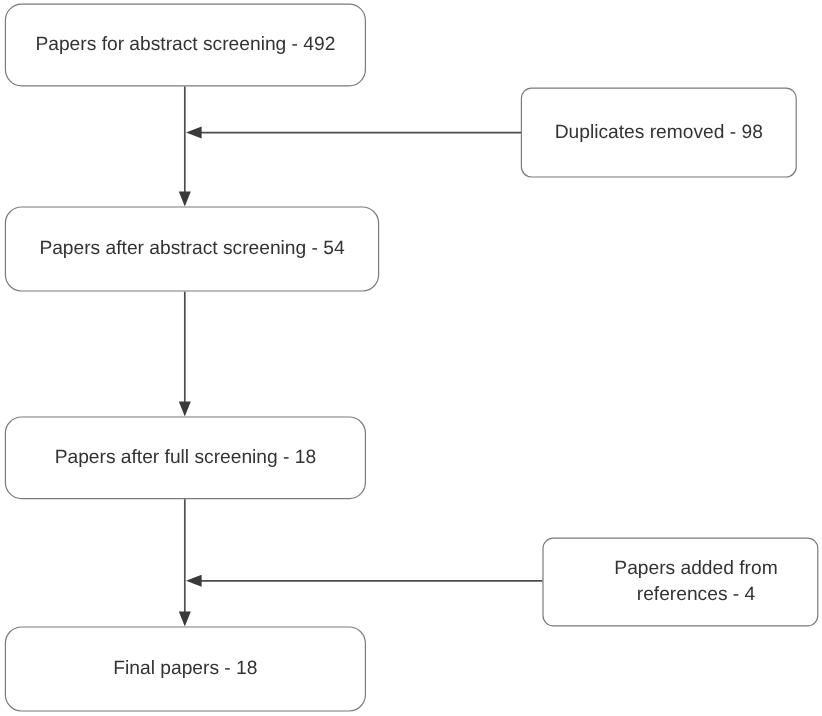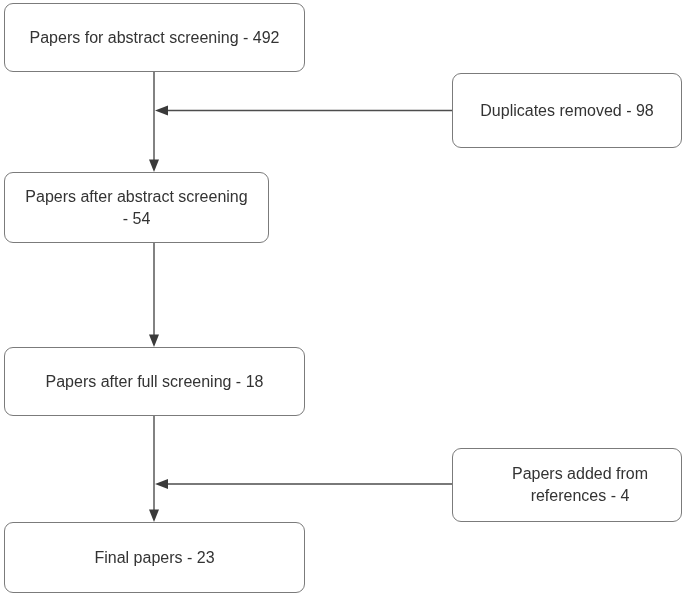--- a/index.html
+++ b/index.html
@@ -40,21 +40,21 @@
     border: 1px solid var(--node-border, #7b7b7b);
     border-radius: 9px;
     display: flex;
     align-items: center;
     justify-content: center;
     text-align: center;
     color: var(--text, #333333);
     font-size: 16px;
     line-height: 22px;
   }
-  .node.left-col  { padding: 0 20px; }
+  .node.left-col  { padding: 0 20px; border-radius: 14px; }
   .node.right-col { padding: 0 14px; }
 </style>
 </head>
 <body>
 
 <div class="canvas">
 
   <svg class="connectors" viewBox="0 0 685 597" aria-hidden="true">
 
     <g>
@@ -80,33 +80,33 @@
     <g>
       <line x1="452" y1="484" x2="167" y2="484"></line>
       <polygon points="155,484 168,479 168,489"></polygon>
     </g>
   </svg>
 
   <div class="node left-col" style="left:4px; top:3px; width:301px; height:69px;">
     <span>Papers for abstract screening - 492</span>
   </div>
 
-  <div class="node right-col" style="left:452px; top:73px; width:230px; height:75px;">
+  <div class="node right-col" style="left:434px; top:73px; width:230px; height:75px;">
     <span>Duplicates removed - 98</span>
   </div>
 
-  <div class="node left-col" style="left:4px; top:172px; width:265px; height:71px;">
+  <div class="node left-col" style="left:4px; top:172px; width:312px; height:71px;">
     <span>Papers after abstract screening - 54</span>
   </div>
 
   <div class="node left-col" style="left:4px; top:347px; width:301px; height:69px;">
     <span>Papers after full screening - 18</span>
   </div>
 
   <div class="node right-col" style="left:452px; top:448px; width:230px; height:74px;padding-left:40px;">
     <span>Papers added from references - 4</span>
   </div>
 
   <div class="node left-col" style="left:4px; top:522px; width:301px; height:71px;">
-    <span>Final papers - 23</span>
+    <span>Final papers - 18</span>
   </div>
 
 </div>
 
 </body></html>

